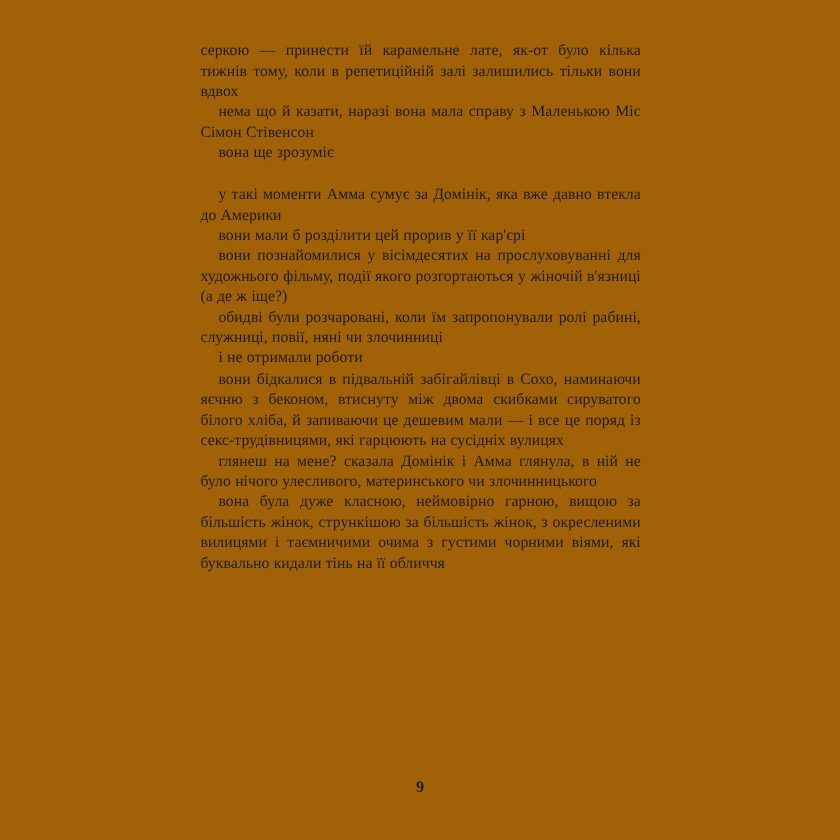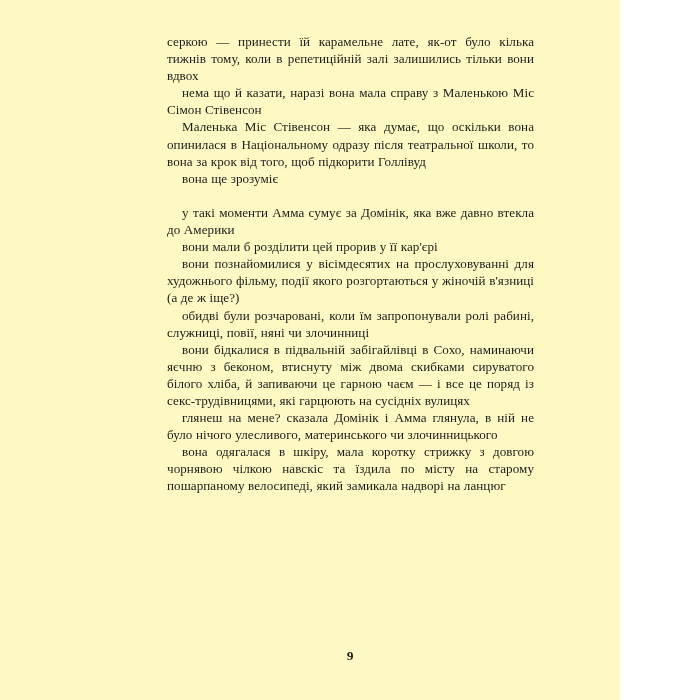--- a/index.html
+++ b/index.html
@@ -10,23 +10,23 @@
   }
   body {
     width: 700px;
     height: 700px;
     overflow: hidden;
     font-family: "Liberation Serif", "DejaVu Serif", serif;
     color: #1a1a1a;
   }
   .page {
     position: relative;
-    width: 620px;
+    width: 700px;
     height: 700px;
-    background: #fef9c3;
+    background: #a16207;
     box-sizing: border-box;
   }
   .text-column {
     position: absolute;
     left: 167px;
     top: 33px;
     width: 367px;
   }
   .para {
     margin: 0;
@@ -67,42 +67,42 @@
 
 <div class="page">
 
   <div class="text-column">
 
     <p class="para no-indent last-line-full">серкою — принести їй карамельне лате, як-от було кілька тижнів тому, коли в репетиційній залі залишились тільки вони вдвох</p>
 
 
     <p class="para">нема що й казати, наразі вона мала справу з Маленькою Міс Сімон Стівенсон</p>
 
-    <p class="para">Маленька Міс Стівенсон — яка думає, що оскільки вона опинилася в Національному одразу після театральної школи, то вона за крок від того, щоб підкорити Голлівуд</p>
 
     <p class="para">вона ще зрозуміє</p>
 
 
     <div class="spacer"></div>
 
     <p class="para">у такі моменти Амма сумує за Домінік, яка вже давно втекла до Америки</p>
 
     <p class="para">вони мали б розділити цей прорив у її кар'єрі</p>
 
     <p class="para">вони познайомилися у вісімдесятих на прослуховуванні для художнього фільму, події якого розгортаються у жіночій в'язниці (а де ж іще?)</p>
 
     <p class="para">обидві були розчаровані, коли їм запропонували ролі рабині, служниці, повії, няні чи злочинниці</p>
 
+    <p class="para">і не отримали роботи</p>
 
-    <p class="para">вони бідкалися в підвальній забігайлівці в Сохо, наминаючи яєчню з беконом, втиснуту між двома скибками сируватого білого хліба, й запиваючи це гарною чаєм — і все це поряд із секс-трудівницями, які гарцюють на сусідніх вулицях</p>
+    <p class="para">вони бідкалися в підвальній забігайлівці в Сохо, наминаючи яєчню з беконом, втиснуту між двома скибками сируватого білого хліба, й запиваючи це дешевим мали — і все це поряд із секс-трудівницями, які гарцюють на сусідніх вулицях</p>
 
 
     <p class="para">глянеш на мене? сказала Домінік і Амма глянула, в ній не було нічого улесливого, материнського чи злочинницького</p>
 
+    <p class="para">вона була дуже класною, неймовірно гарною, вищою за більшість жінок, стрункішою за більшість жінок, з окресленими вилицями і таємничими очима з густими чорними віями, які буквально кидали тінь на її обличчя</p>
 
-    <p class="para">вона одягалася в шкіру, мала коротку стрижку з довгою чорнявою чілкою навскіс та їздила по місту на старому пошарпаному велосипеді, який замикала надворі на ланцюг</p>
 
 
   </div>
 
   <div class="folio">9</div>
 
 </div>
 
 </body></html>

